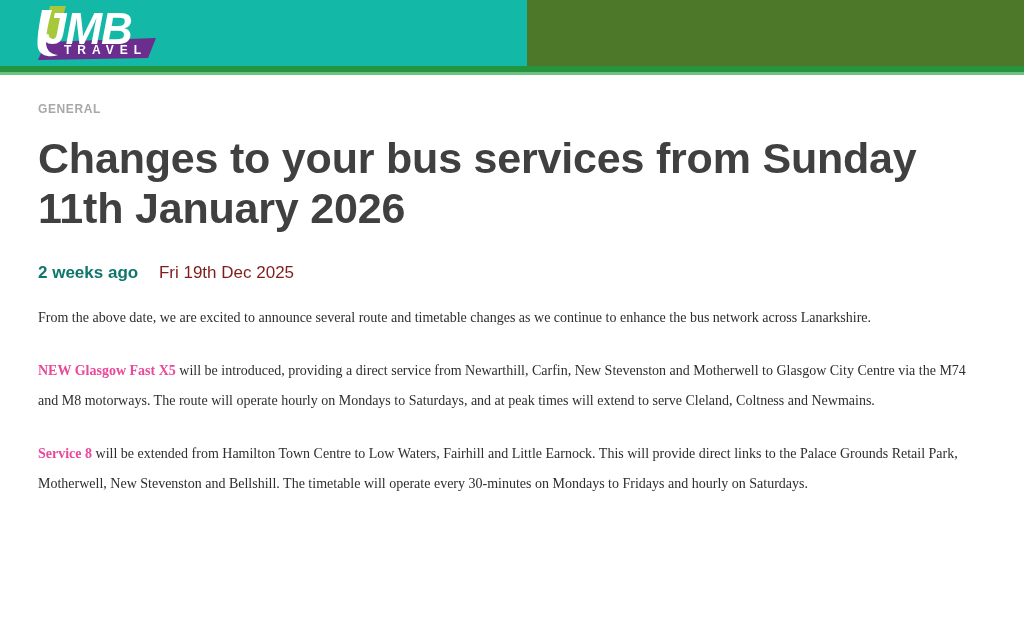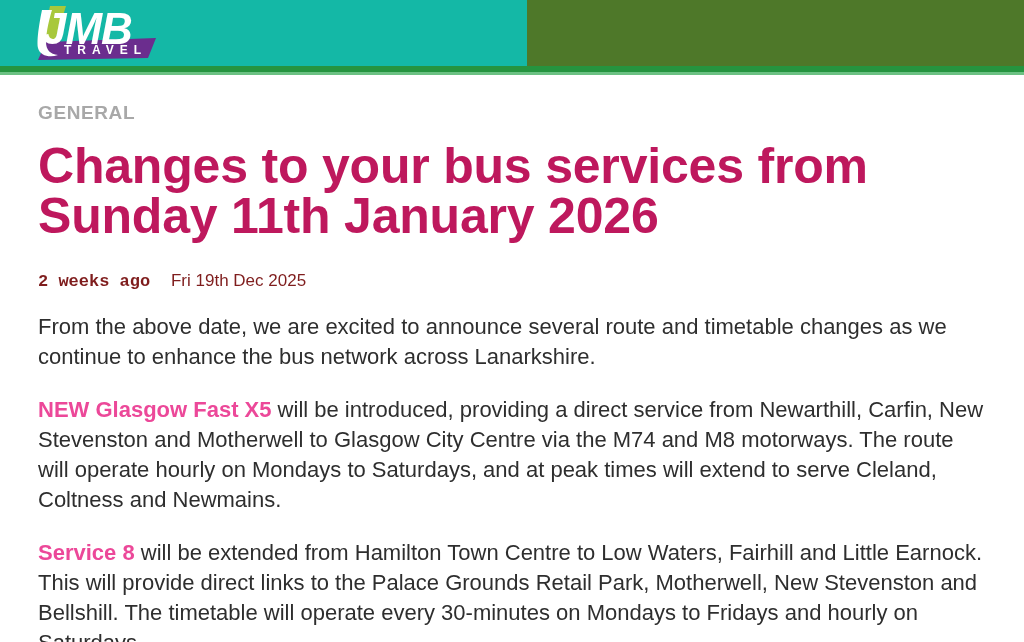--- a/index.html
+++ b/index.html
@@ -60,67 +60,66 @@
   .logo svg { display: block; }
 
   
   .article {
     padding: 0 38px;
     width: 1024px;
   }
 
   .category {
     margin-top: 27px;
-    font-size: 19px;
+    font-size: 12px;
     font-weight: 700;
     letter-spacing: 0.6px;
     color: #a8a8a8;
     font-family: "Liberation Sans", "DejaVu Sans", sans-serif;
   }
 
   .headline {
     margin-top: 17px;
-    font-size: 50px;
+    font-size: 43px;
     line-height: 50px;
     font-weight: 700;
-    color: #be185d;
+    color: #404040;
     letter-spacing: -0.2px;
     font-family: "Liberation Sans Narrow", "Liberation Sans", "DejaVu Sans Condensed", sans-serif;
     font-stretch: condensed;
     max-width: 890px;
   }
 
   .meta {
     margin-top: 29px;
     font-size: 17px;
     line-height: 22px;
     white-space: nowrap;
   }
   .meta-relative {
     font-weight: 700;
-    color: #7f1d1d;
-    font-family: Liberation Mono, monospace;
+    color: #0f766e;
   }
   .meta-absolute {
     color: #7f1d1d;
     font-weight: 400;
     margin-left: 16px;
   }
 
   .body-copy {
     margin-top: 19px;
     max-width: 972px;
   }
 
   .para {
-    font-size: 22px;
+    font-size: 14px;
     line-height: 30px;
     color: #2e2e2e;
     margin-bottom: 23px;
-    font-family: Liberation Sans, sans-serif;
+    font-family: Liberation Serif, serif;
   }
   .para:last-child { margin-bottom: 0; }
 
   .lead {
     font-weight: 700;
     color: #ec4899;
   }
 </style>
 </head>
 <body>

